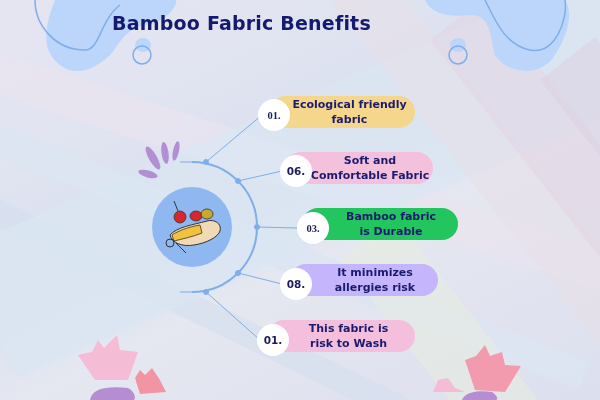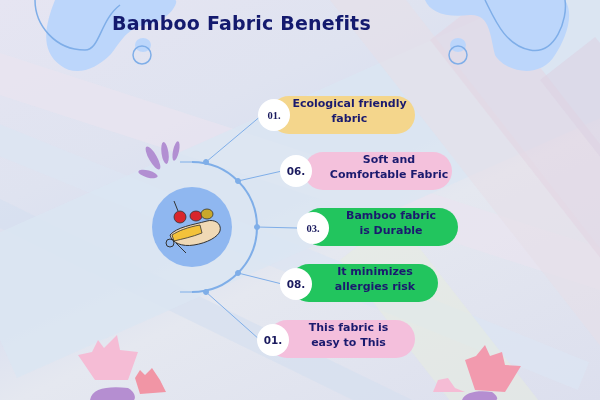--- a/index.html
+++ b/index.html
@@ -2,21 +2,21 @@
 <html><head>
 <meta charset="utf-8">
 <style>
   html, body { margin: 0; padding: 0; }
   body { width: 600px; height: 400px; overflow: hidden; position: relative; font-family: "DejaVu Sans", sans-serif; }
   .bg { position: absolute; inset: 0; overflow: hidden;
     background: linear-gradient(155deg, #e6e5f2 0%, #dfe3f0 30%, #d9dff0 45%, #e5e8f0 60%, #dcdfee 100%); }
   .stripe { position: absolute; transform-origin: 0 0; }
   .title { position: absolute; top: 12px; left: 0; width: 483px; text-align: center;
     font-weight: bold; font-size: 19px; color: #141a6e; letter-spacing: 0.2px; }
-  .pill { position: absolute; height: 38px; border-radius: 19px; display: flex; align-items: flex-start; justify-content: center;
+  .pill { position: absolute; height: 32px; border-radius: 19px; display: flex; align-items: center; justify-content: center;
     color: #1a1a6e; font-weight: bold; font-size: 11px; line-height: 15px; text-align: center; }
   .pill .txt { white-space: pre-line; }
   .num { position: absolute; width: 32px; height: 32px; border-radius: 50%; background: #ffffff;
     display: flex; align-items: center; justify-content: center; font-weight: bold; font-size: 10.5px; color: #1a1a5e; }
   .hub { position: absolute; left: 152px; top: 187px; width: 80px; height: 80px; border-radius: 50%; background: #8fb7f0; }
   svg { position: absolute; left: 0; top: 0; }
 </style>
 </head>
 <body>
 
@@ -99,35 +99,35 @@
     <path d="M24,56 L34,66" stroke="#333" stroke-width="1"></path>
   </svg>
 </div>
 
 <div class="pill" style="left: 270px; top: 96px; width: 145px; padding-left: 14px; box-sizing: border-box; background: rgb(244, 214, 140);">
   <span class="txt">Ecological friendly
 fabric</span>
 </div>
 <div class="num" style="left:258px;top:99px;font-family:Liberation Serif, serif;">01.</div>
 
-<div class="pill" style="left: 304px; top: 152px; width: 148px; padding-left: 22px; box-sizing: border-box; background: rgb(244, 193, 220);">
+<div class="pill" style="left: 285px; top: 152px; width: 148px; padding-left: 22px; box-sizing: border-box; background: rgb(244, 193, 220);">
   <span class="txt">Soft and
 Comfortable Fabric</span>
 </div>
 <div class="num" style="left:280px;top:155px;">06.</div>
 
 <div class="pill" style="left: 302px; top: 208px; width: 156px; padding-left: 22px; box-sizing: border-box; background: #22c55e;">
   <span class="txt">Bamboo fabric
 is Durable</span>
 </div>
 <div class="num" style="left:297px;top:212px;font-family:Liberation Serif, serif;">03.</div>
 
-<div class="pill" style="left: 290px; top: 264px; width: 148px; padding-left: 22px; box-sizing: border-box; background: #22c55e;">
+<div class="pill" style="left: 290px; top: 264px; width: 148px; padding-left: 22px; box-sizing: border-box; background: #c4b5fd;">
   <span class="txt">It minimizes
 allergies risk</span>
 </div>
 <div class="num" style="left:280px;top:268px;">08.</div>
 
 <div class="pill" style="left: 268px; top: 320px; width: 147px; padding-left: 14px; box-sizing: border-box; background: rgb(244, 191, 220);">
   <span class="txt">This fabric is
-easy to This</span>
+risk to Wash</span>
 </div>
 <div class="num" style="left:257px;top:324px;">01.</div>
 
 </body></html>

